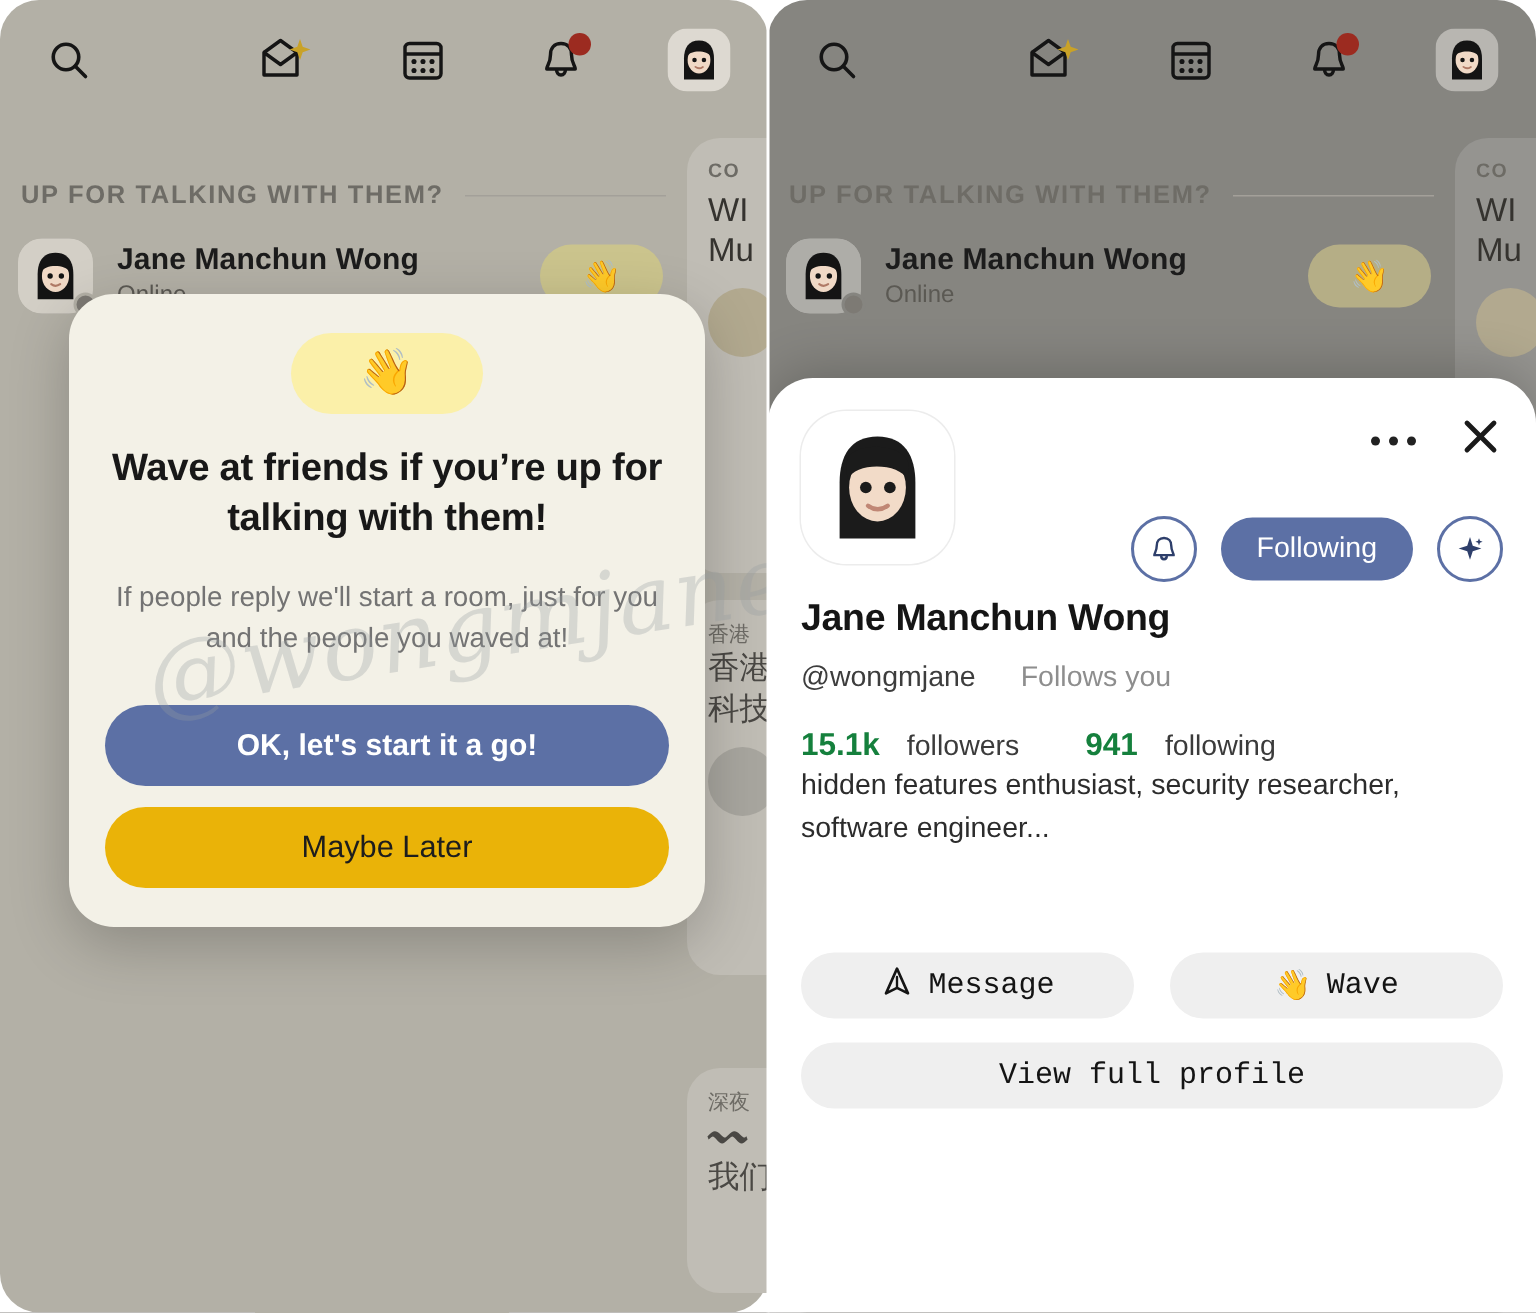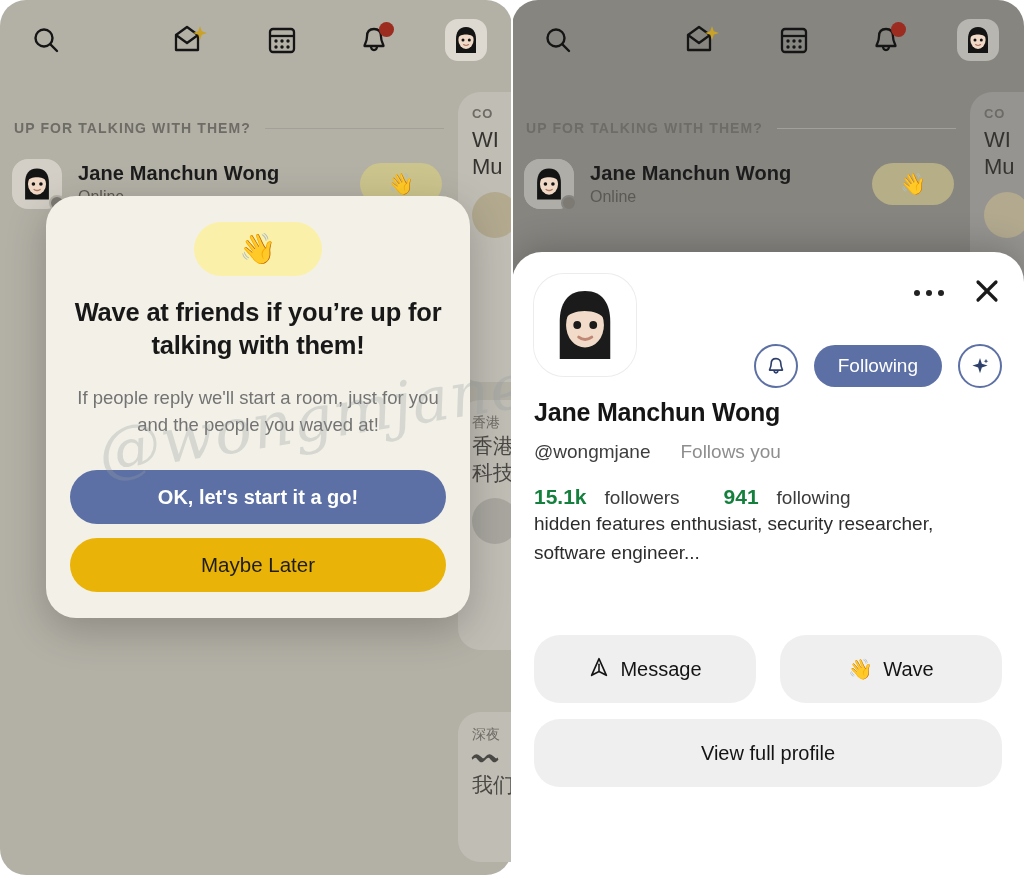--- a/index.html
+++ b/index.html
@@ -45,21 +45,21 @@
     width:15px; height:15px; border-radius:50%;
     background:#9c2b20;
     top:8px; right:6px;
   }
   .tb-gap { width:40px; }
 
   
   .sect-label {
     position:absolute;
     left:14px; top:120px;
-    font-size:14px; letter-spacing:1.1px;
+    font-size:17px; letter-spacing:1.1px;
     color:#6e6c66; font-weight:600;
     white-space:nowrap;
     display:flex; align-items:center; gap:14px;
     width:430px;
   }
   .sect-rule { flex:1; height:1px; background:#a3a099; }
 
   
   .friend-row {
     position:absolute;
@@ -202,24 +202,24 @@
   .handle { font-size:19px; color:#3d3d3d; }
   .followsyou { font-size:19px; color:#8e8e8e; }
   .prof-counts { display:flex; gap:44px; margin-top:22px; align-items:baseline; }
   .cnum { font-size:21px; font-weight:700; color:#15803d; }
   .clabel { font-size:19px; color:#3b3b3b; margin-left:18px; }
   .prof-bio {
     font-size:19px; line-height:29px; color:#2c2c2c;
   }
   .btn-row { display:flex; gap:24px; margin-top:68px; }
   .act-btn {
-    flex:1; height:68px;
+    flex:1; height:44px;
     border-radius:26px; border:none;
     background:#efefef; color:#141414;
-    font-size:20px; font-family:Liberation Sans, sans-serif;
+    font-size:20px; font-family:Liberation Mono, monospace;
     display:flex; align-items:center; justify-content:center; gap:10px;
     cursor:pointer;
   }
   .act-btn.full { width:100%; margin-top:16px; }
 
   
   .wm {
     position:absolute;
     font-family:"DejaVu Serif", serif;
     font-style:italic;

